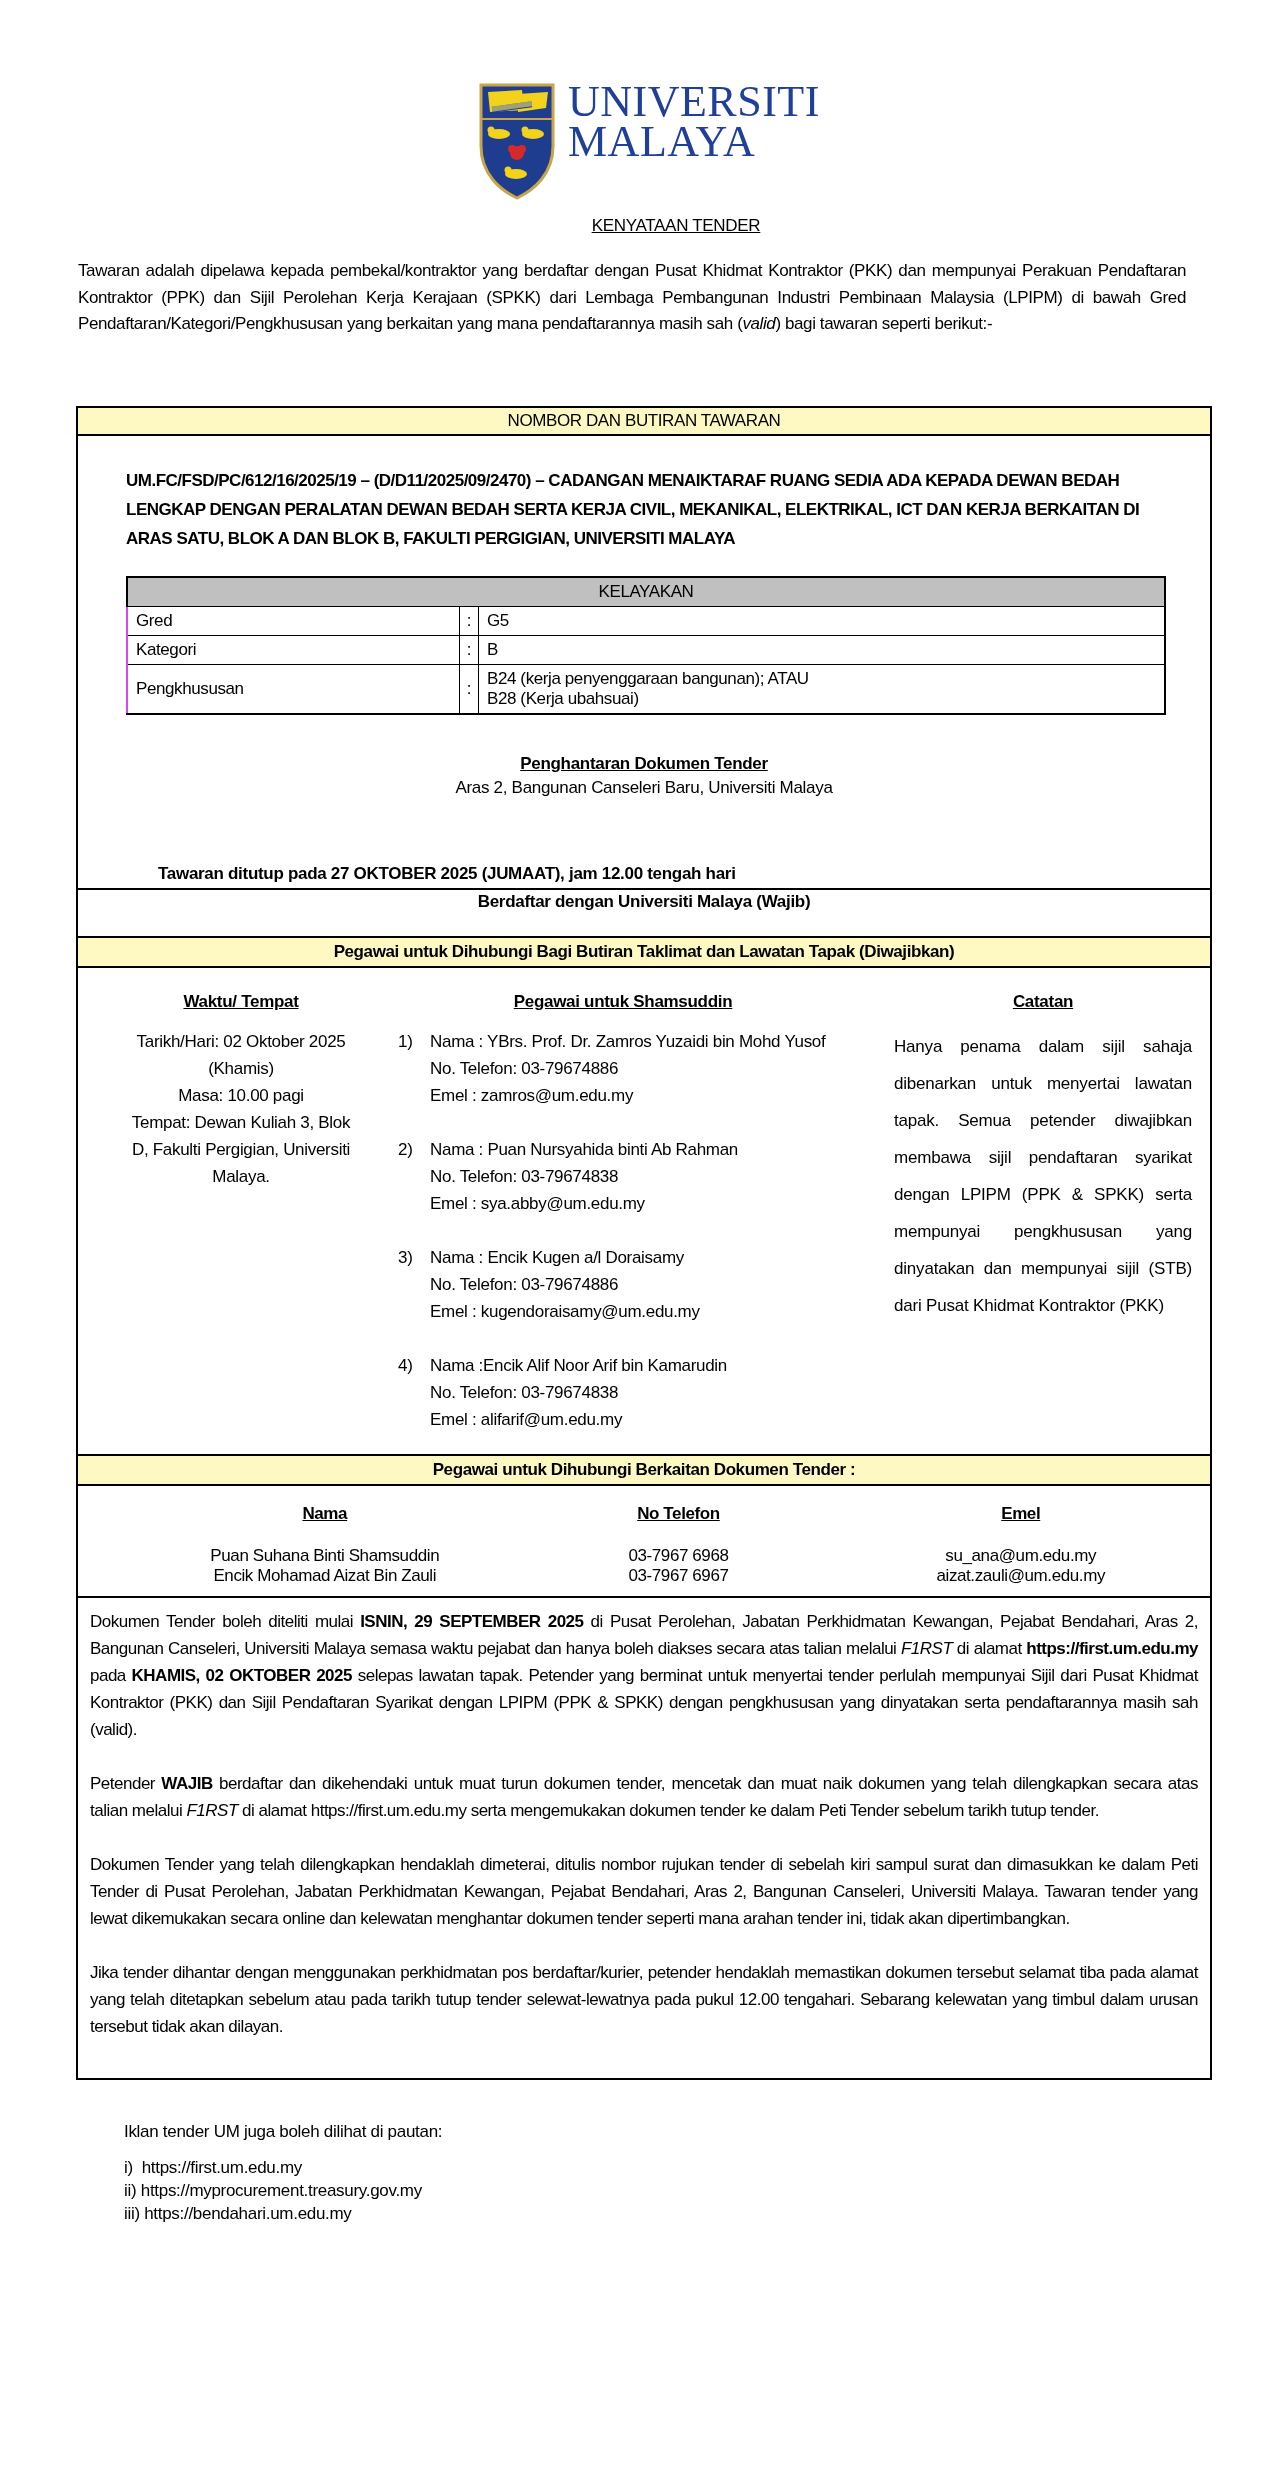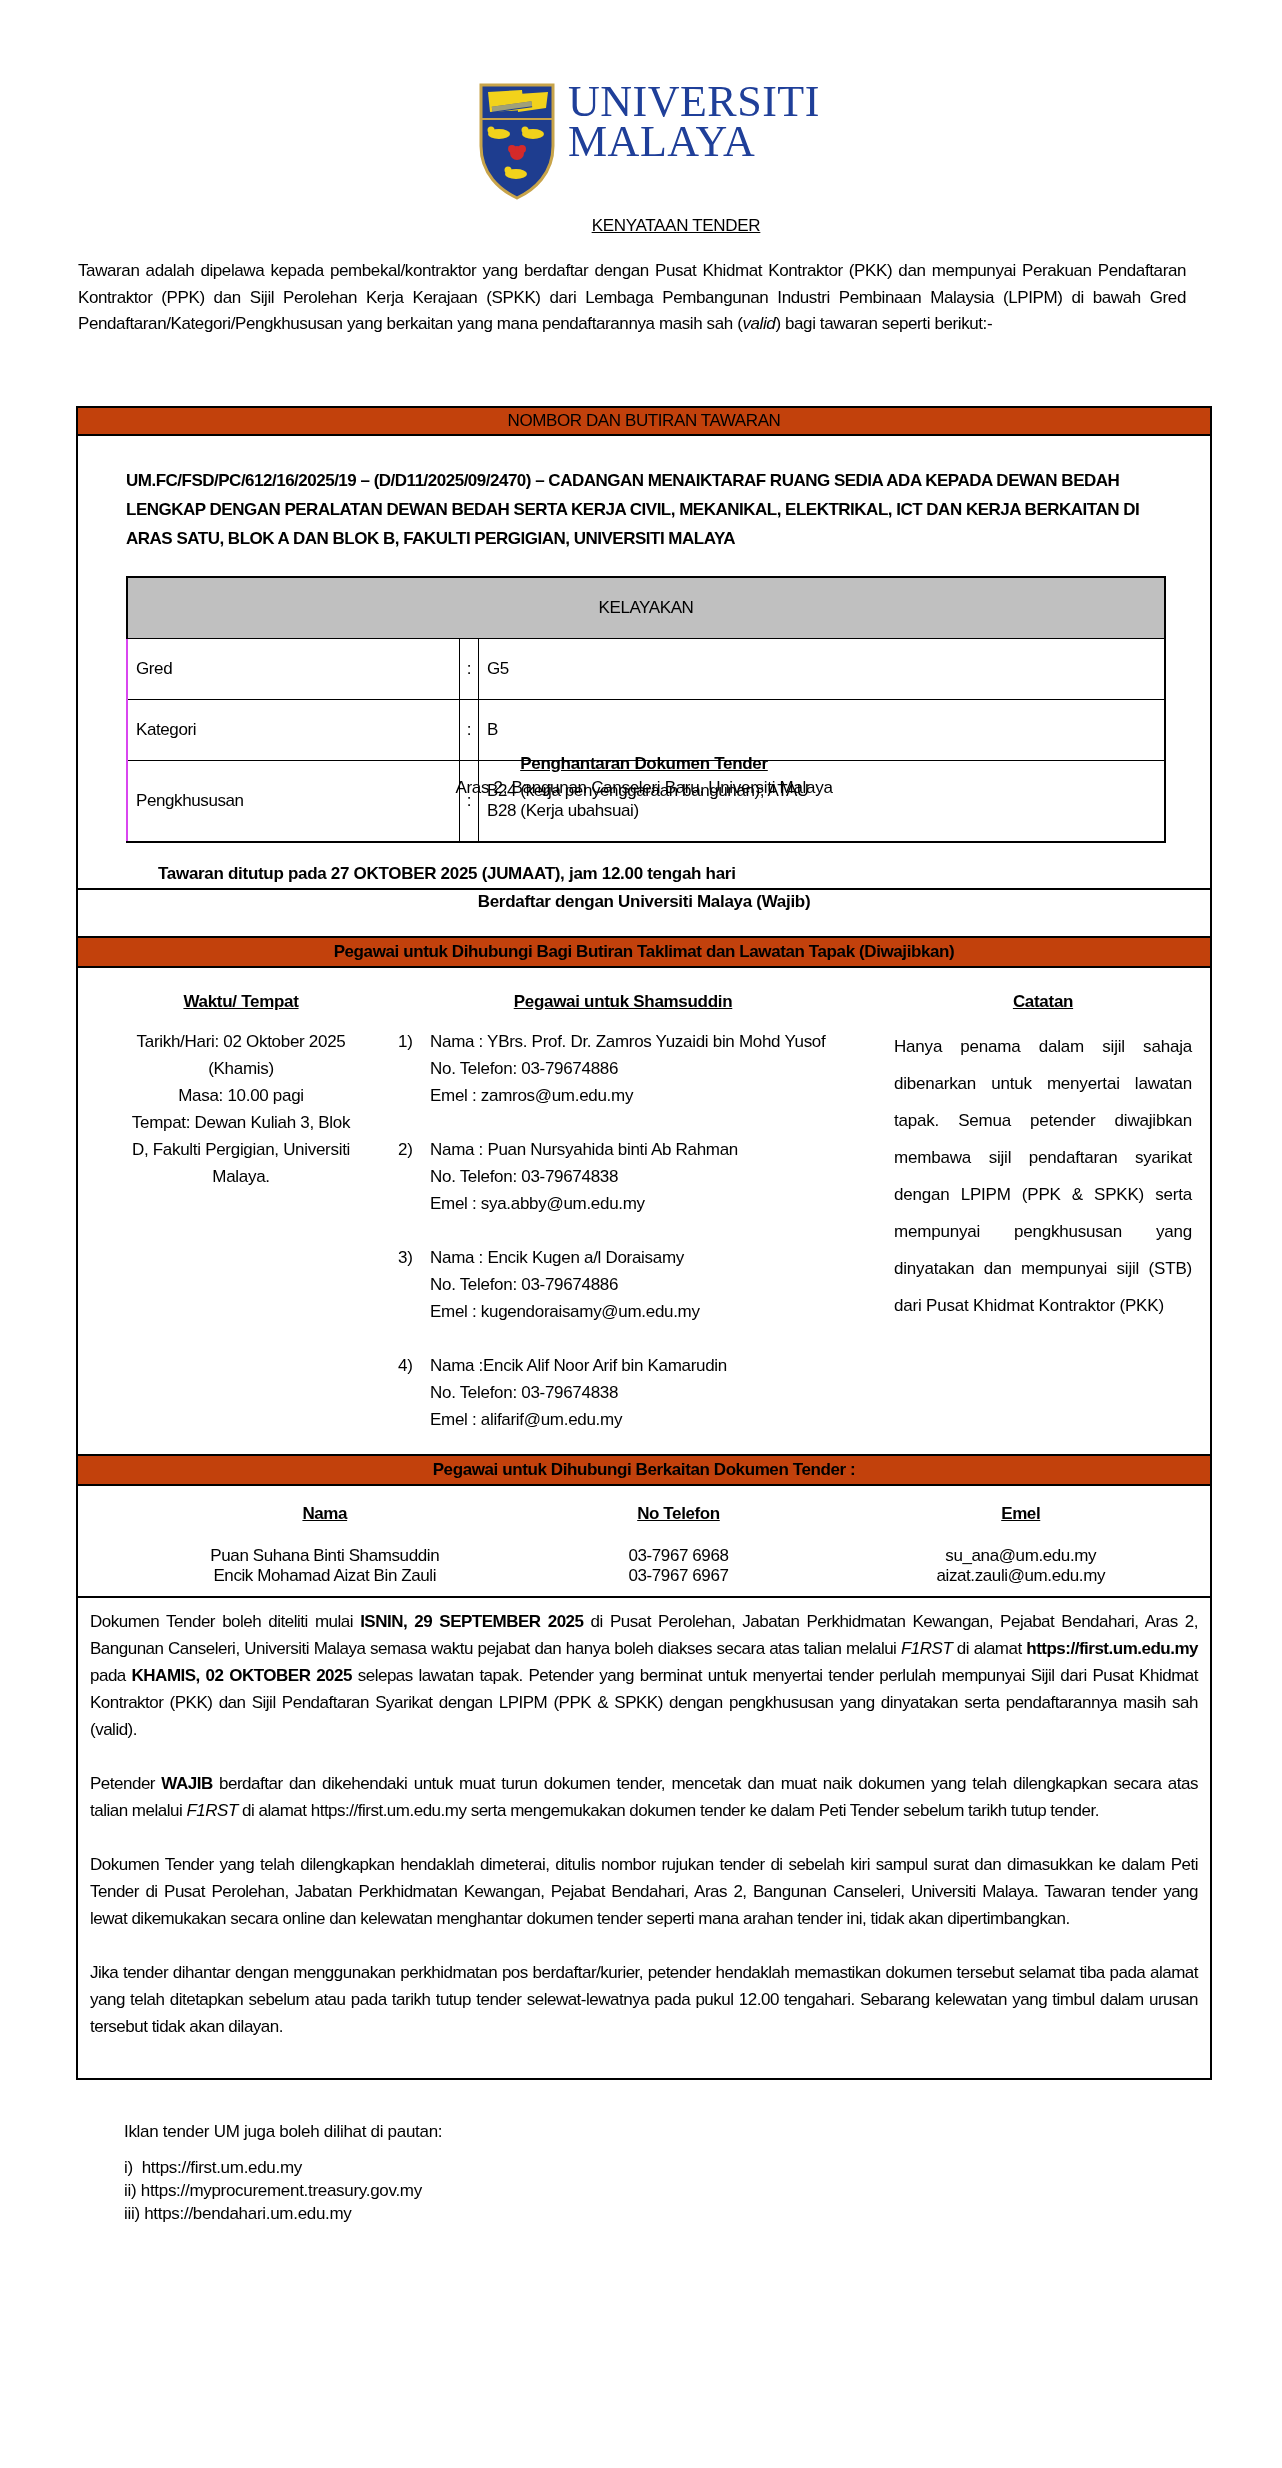--- a/index.html
+++ b/index.html
@@ -7,24 +7,24 @@
   .page { position:absolute; left:0; top:0; width:1282px; height:1968px; }
   
   .logo-wrap { position:absolute; left:478px; top:82px; display:flex; align-items:flex-start; }
   .crest { width:78px; height:118px; }
   .uni-name { margin-left:12px; font-family:"Liberation Serif", serif; color:#1f3f99; font-size:44px; line-height:40px; letter-spacing:0.5px; margin-top:0px; }
   .doc-title { position:absolute; left:0; width:1282px; top:216px; text-align:center; font-size:17px; text-decoration:underline; letter-spacing:-0.3px;padding-left:35px; }
   .intro { position:absolute; left:78px; top:258px; width:1108px; font-size:17px; line-height:26.5px; text-align:justify; letter-spacing:-0.4px; }
   .intro b { font-weight:normal; }
   
   .box { position:absolute; left:76px; top:406px; width:1136px; height:1674px; border:2px solid #000; box-sizing:border-box; }
-  .hdr-bar { position:absolute; left:0; width:100%; background:#c2410c; border-top:2px solid #000; border-bottom:2px solid #000; box-sizing:border-box; text-align:center; font-size:17px; letter-spacing:-0.4px; }
+  .hdr-bar { position:absolute; left:0; width:100%; background:#fef9c3; border-top:2px solid #000; border-bottom:2px solid #000; box-sizing:border-box; text-align:center; font-size:17px; letter-spacing:-0.4px; }
   .tender-title { position:absolute; left:48px; top:58px; width:1050px; font-weight:bold; font-size:17px; line-height:29px; letter-spacing:-0.5px; }
   table.kel { position:absolute; left:48px; top:168px; width:1040px; border-collapse:collapse; font-size:17px; letter-spacing:-0.4px; }
-  table.kel td, table.kel th { border:1px solid #000; padding:20px 8px; vertical-align:middle; }
+  table.kel td, table.kel th { border:1px solid #000; padding:4px 8px; vertical-align:middle; }
   table.kel th { background:#c0c0c0; font-weight:normal; border-top:2px solid #000; border-left:2px solid #000; border-right:2px solid #000; }
   table.kel tr:last-child td { border-bottom:2px solid #000; }
   table.kel td:first-child { border-left:2px solid #d946ef; width:315px;margin-left:8px; }
   table.kel td.colon { width:10px; text-align:center; padding:2px 4px; }
   table.kel td:last-child { border-right:2px solid #000; }
   .submit { position:absolute; left:0; width:100%; top:344px; text-align:center; font-size:17px; line-height:24px; letter-spacing:-0.3px; }
   .submit .u { text-decoration:underline; font-weight:bold; }
   .closing { position:absolute; left:0; width:100%; top:456px; text-align:left; font-weight:bold; font-size:17px; padding-left:80px; box-sizing:border-box; letter-spacing:-0.3px; }
   .rule { position:absolute; left:0; width:100%; border-top:2px solid #000; }
   .reg { position:absolute; left:0; width:100%; top:484px; text-align:center; font-weight:bold; font-size:17px; letter-spacing:-0.3px; }

